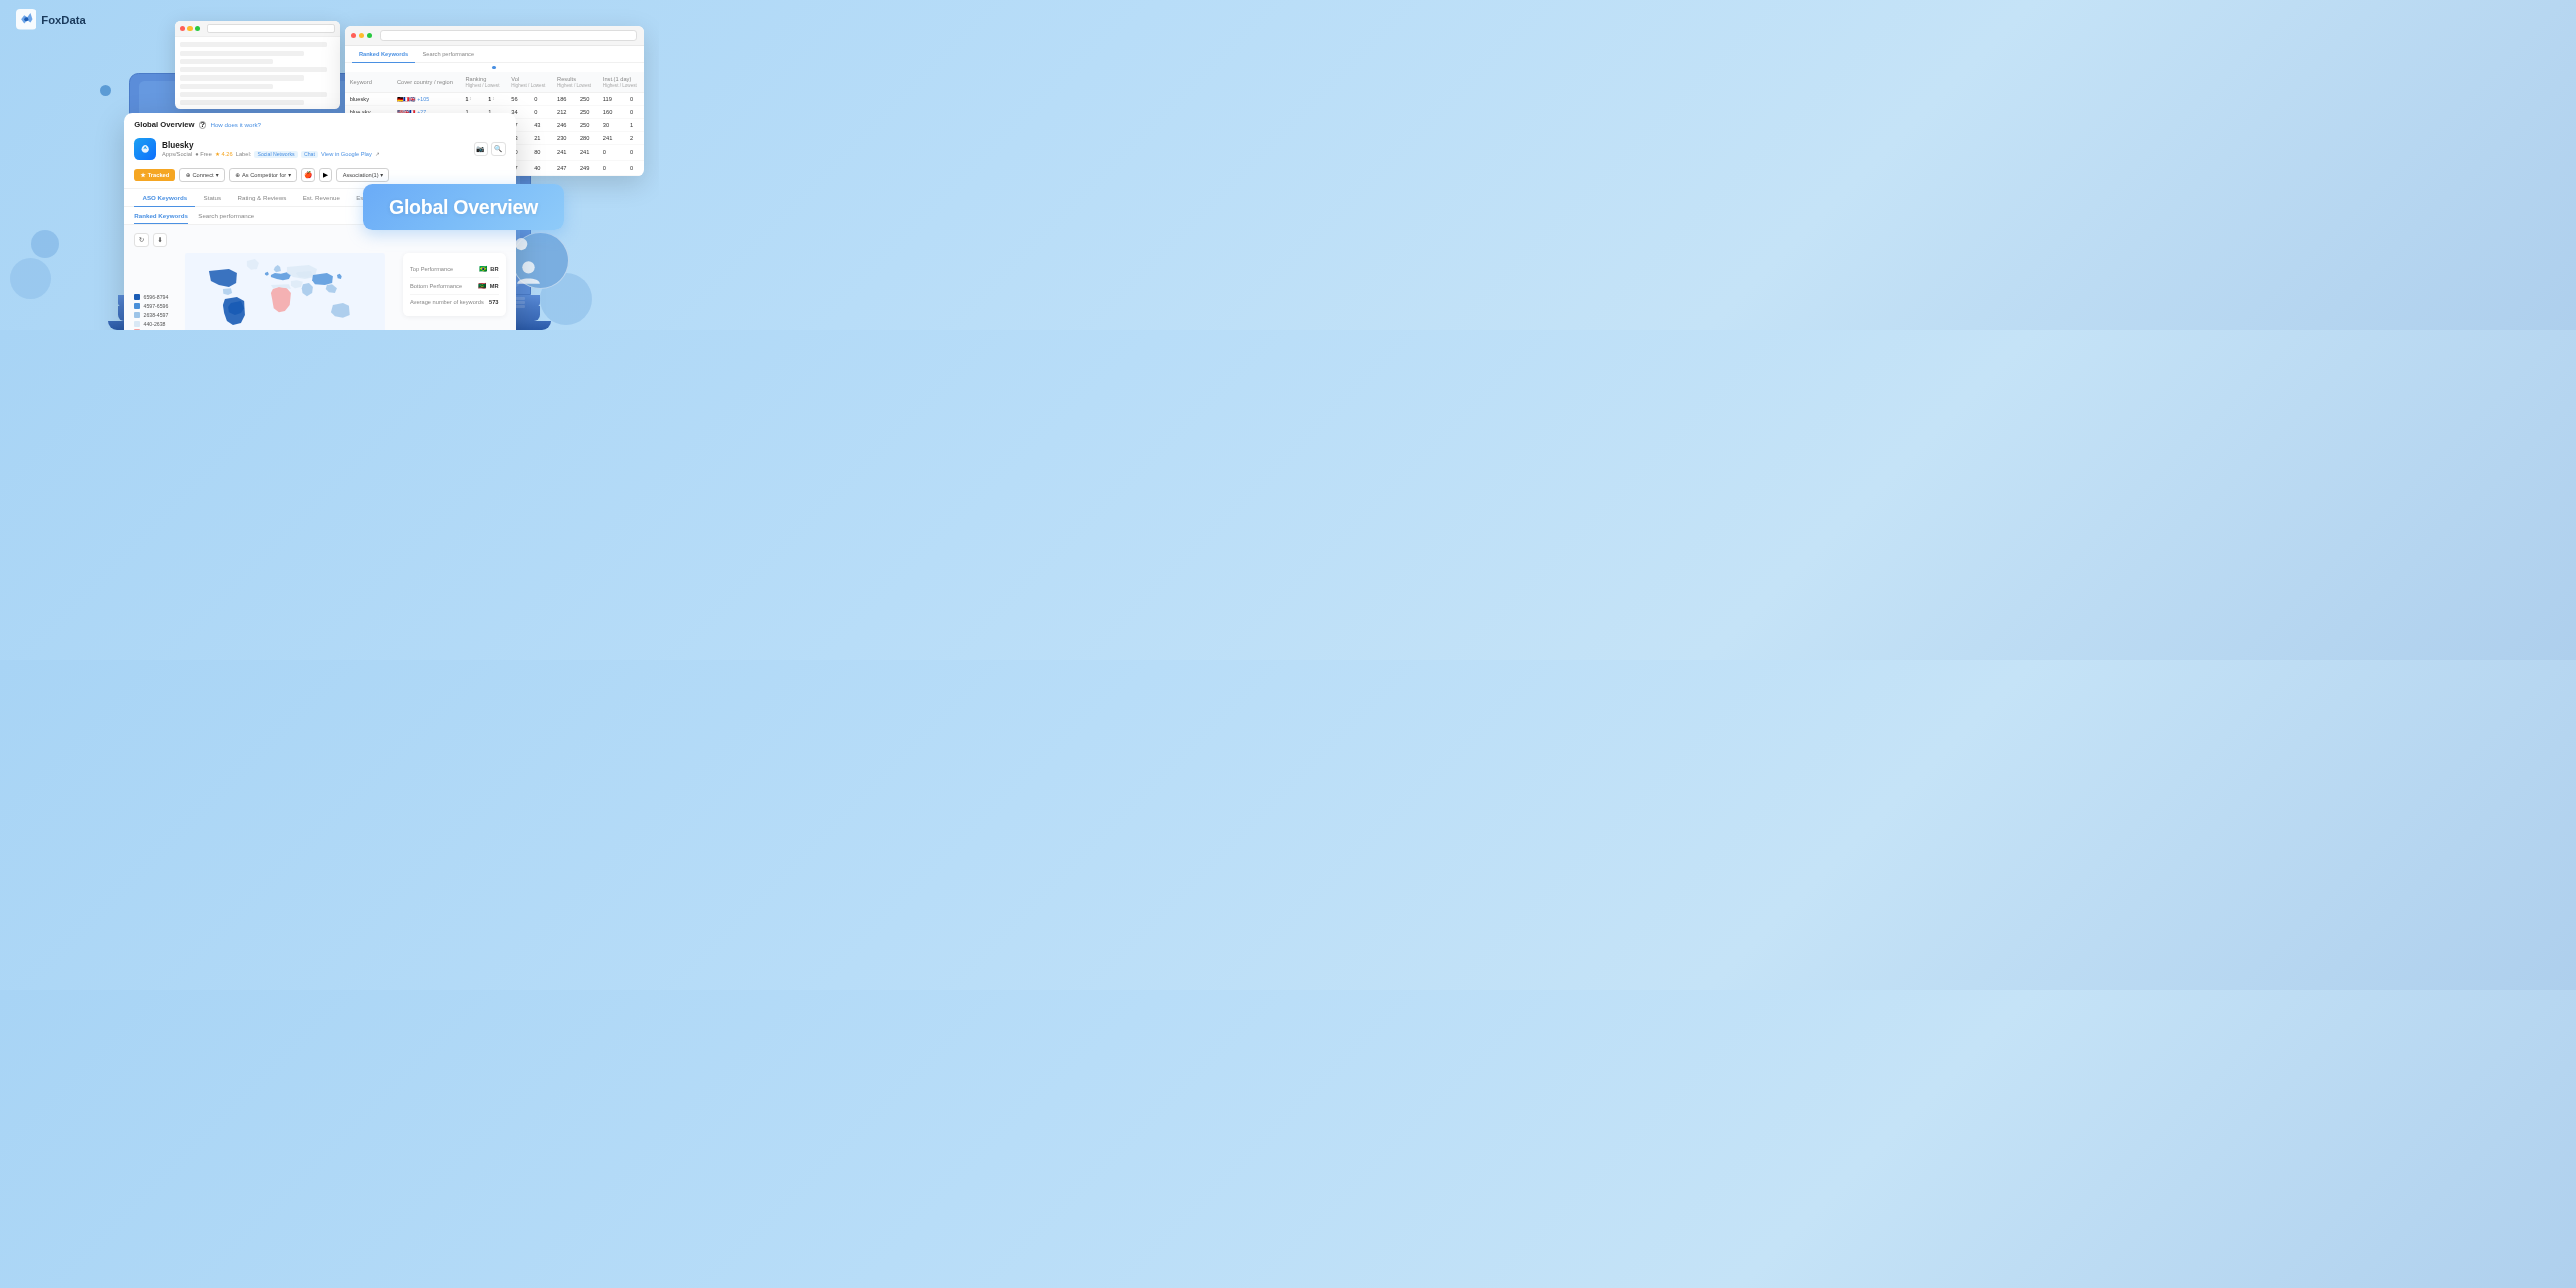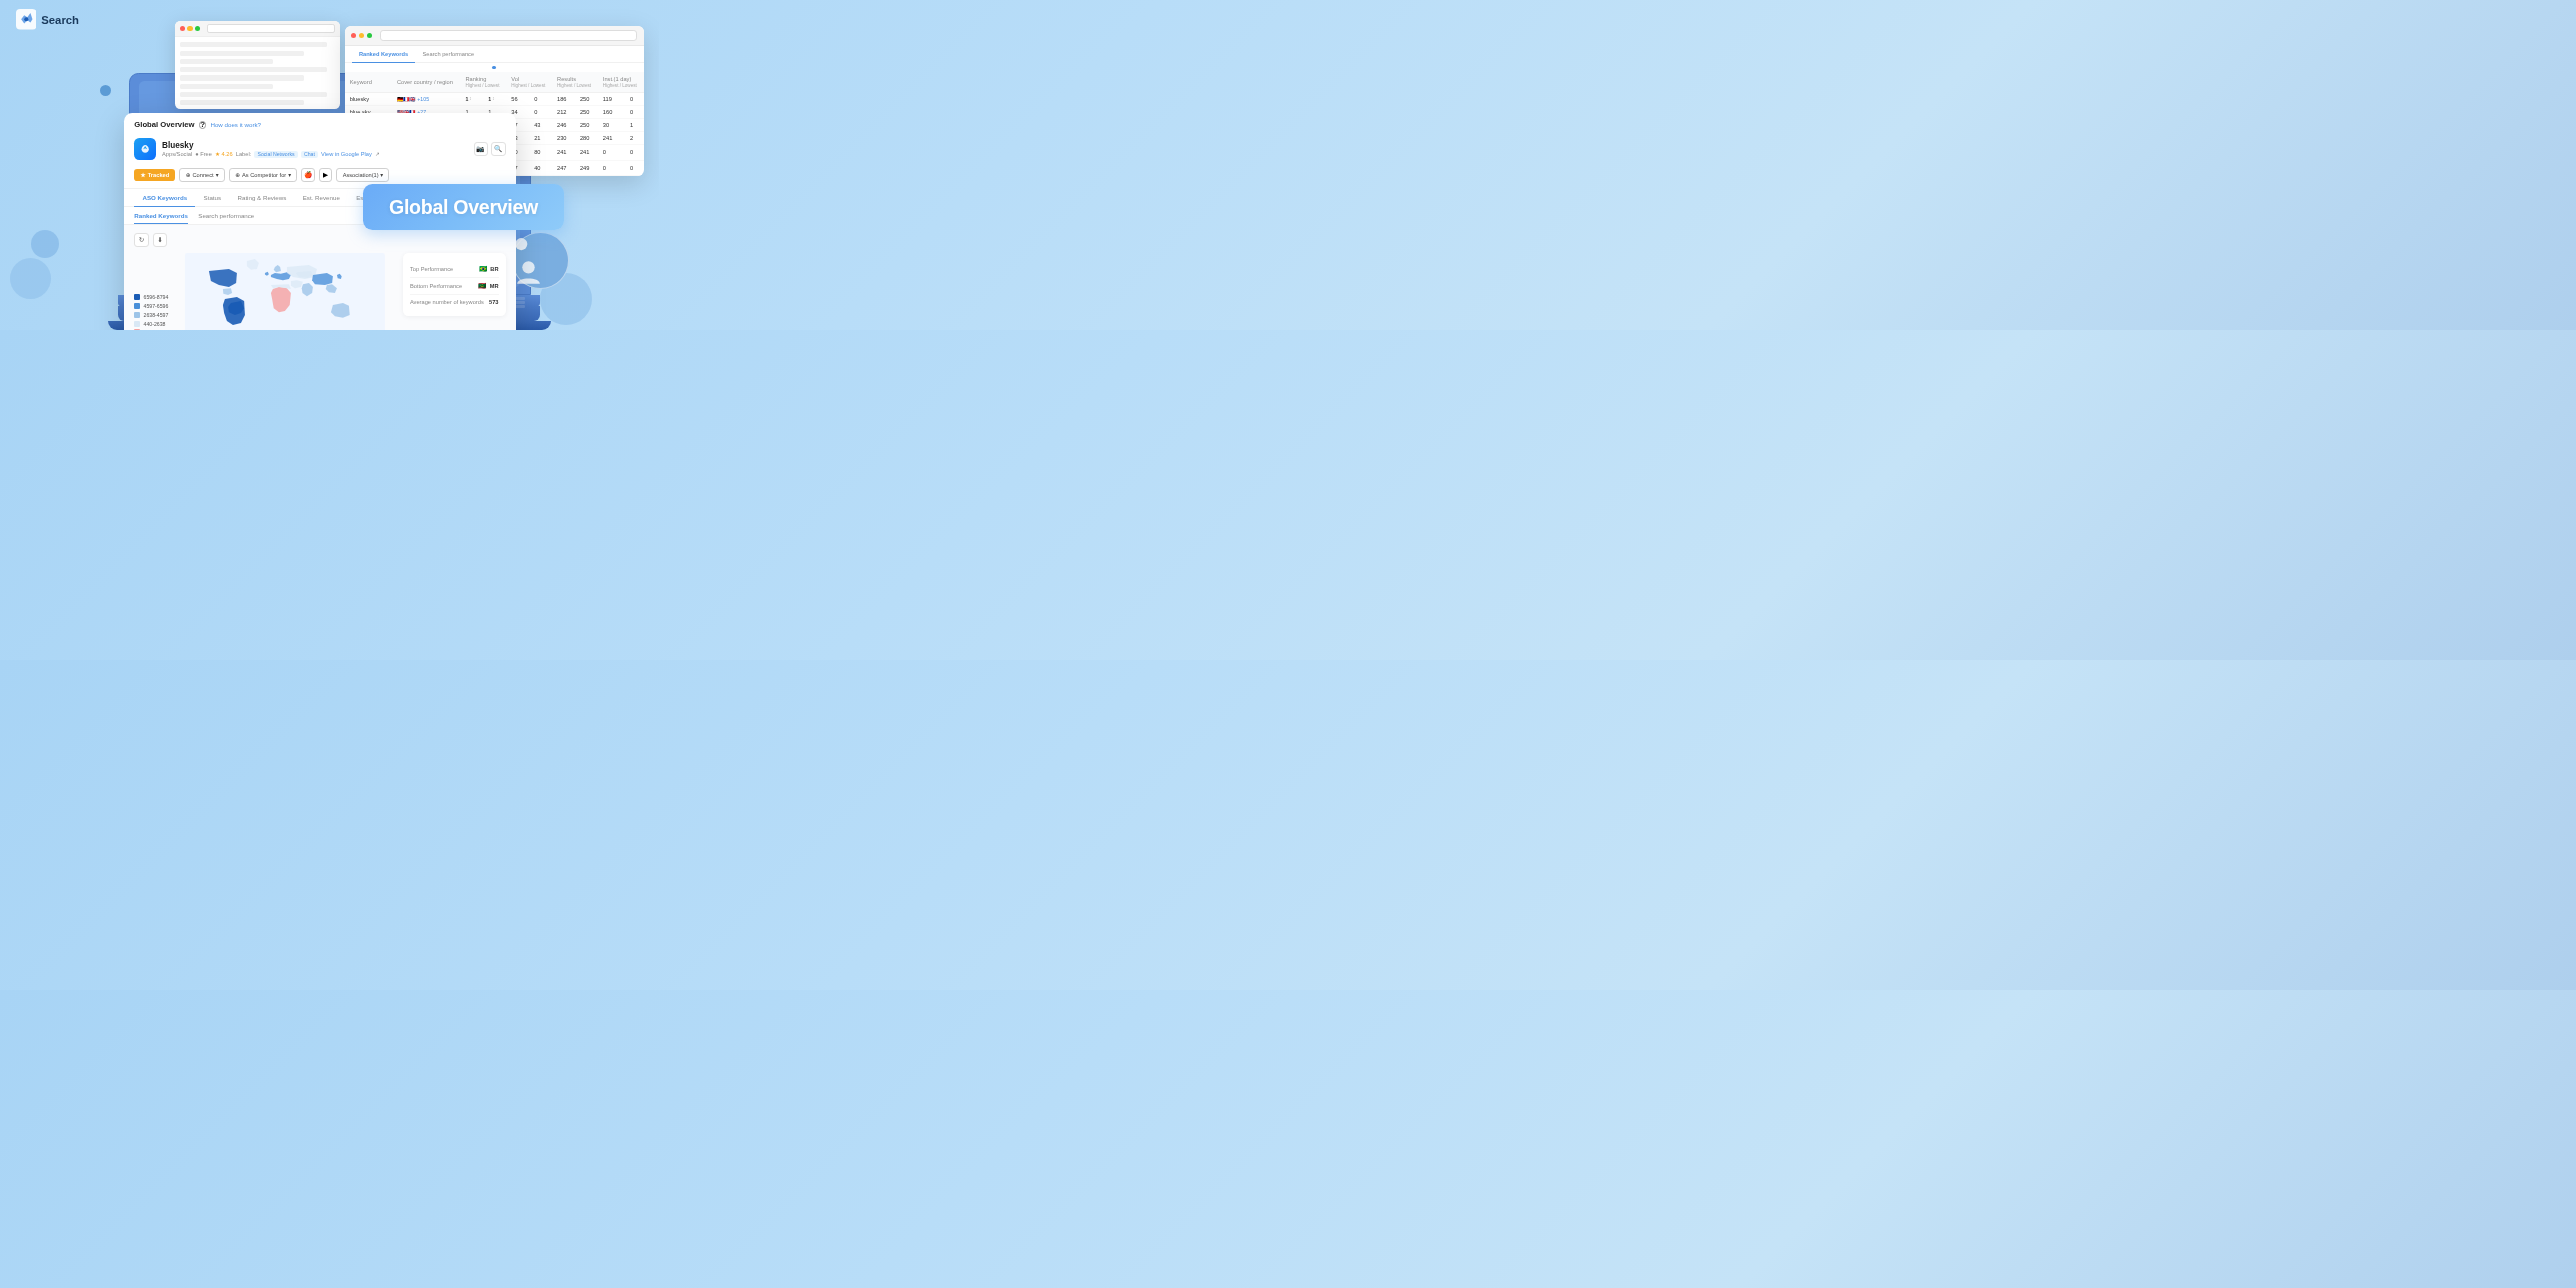--- a/index.html
+++ b/index.html
@@ -556,21 +556,21 @@
   </style>
 </head>
 <body>
 
 <div class="logo-area">
   <svg class="logo-icon" viewBox="0 0 40 40" fill="none" xmlns="http://www.w3.org/2000/svg">
     <rect width="40" height="40" rx="8" fill="white" fill-opacity="0.9"></rect>
     <path d="M10 20 L16 12 L22 16 L28 8 L32 20 L28 26 L22 22 L16 28 Z" fill="#4a90e2" opacity="0.8"></path>
     <circle cx="20" cy="20" r="4" fill="#1a5cb5"></circle>
   </svg>
-  <span class="logo-text">Search</span>
+  <span class="logo-text">FoxData</span>
 </div>
 
 <div class="deco-circle deco-circle-1"></div>
 <div class="deco-circle deco-circle-2"></div>
 <div class="deco-circle deco-circle-3"></div>
 <div class="deco-circle deco-circle-4"></div>
 <div class="deco-circle deco-circle-5"></div>
 
 <div class="mini-browser">
   <div class="mini-browser-bar">

